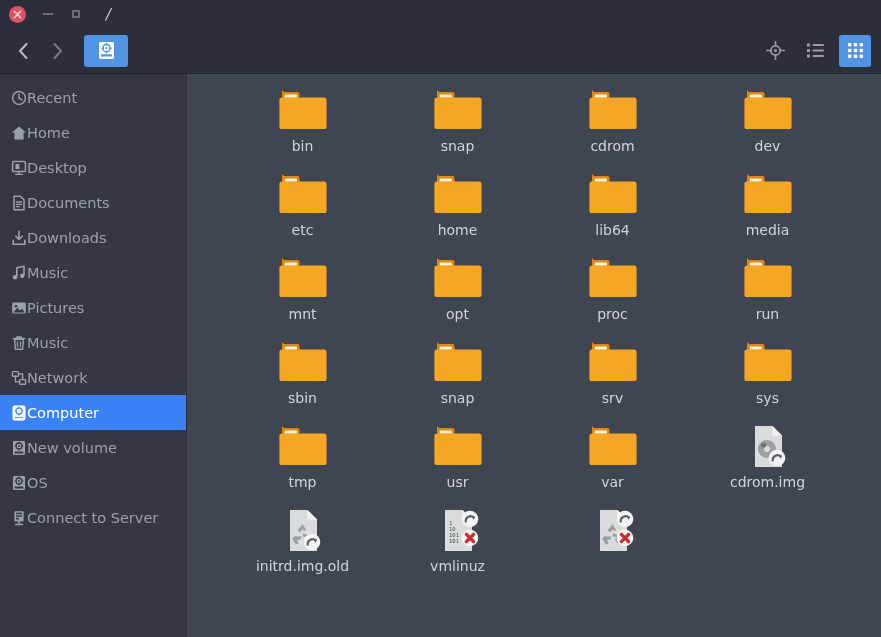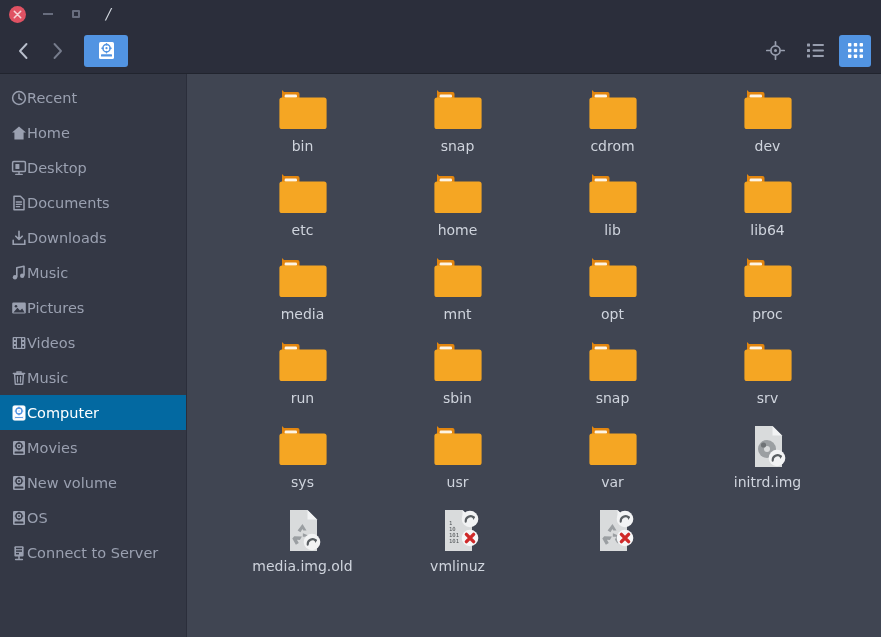--- a/index.html
+++ b/index.html
@@ -60,21 +60,21 @@
   .sidebar {
     width:187px; flex:0 0 187px; background:#343845; overflow:hidden;
     padding-top:6px; border-right:1px solid #2b2e3b;
   }
   .side-item {
     height:35px; display:flex; align-items:center; padding-left:10px;
     color:#9aa0b0; font-size:14.5px; cursor:pointer; 
   }
   .side-item .si-ico { width:17px; height:17px; display:flex; align-items:center; justify-content:center; flex:0 0 17px;}
   .side-item .si-ico svg { display:block; }
-  .side-item.selected { background:#0369a1; color:#ffffff; }
+  .side-item.selected { background:#3b82f6; color:#ffffff; }
   .side-item.selected .si-ico svg { fill:#ffffff; stroke:#ffffff; }
 
   
   .content {
     flex:1 1 auto; background:#404552; position:relative; overflow:hidden;
     padding:14px 0 0 0;
   }
   .grid {
     display:grid;
     grid-template-columns:repeat(4, 155px);
@@ -240,44 +240,37 @@
               <rect x="1.2" y="2.6" width="13.6" height="10.8" rx="1.2" fill="#9aa0b0"></rect>
               <circle cx="5" cy="6.2" r="1.3" fill="#343845"></circle>
               <path d="M2.4 12.4 L6.4 7.8 L9 10.6 L11.2 8.6 L13.6 12.4 Z" fill="#343845"></path>
             </svg>
           </span>
           <span>Pictures</span>
         </div>
         <div class="side-item">
           <span class="si-ico">
             <svg width="16" height="16" viewBox="0 0 16 16">
-              <rect x="1.6" y="2" width="12.8" height="12" rx="1" fill="#9aa0b0"></rect>
-              <g fill="#343845">
-                <rect x="3" y="3.2" width="1.8" height="1.8"></rect>
-                <rect x="3" y="7.1" width="1.8" height="1.8"></rect>
-                <rect x="3" y="11" width="1.8" height="1.8"></rect>
-                <rect x="11.2" y="3.2" width="1.8" height="1.8"></rect>
-                <rect x="11.2" y="7.1" width="1.8" height="1.8"></rect>
-                <rect x="11.2" y="11" width="1.8" height="1.8"></rect>
-                <rect x="6" y="3.2" width="4" height="9.6"></rect>
-              </g>
-            </svg>
-          </span>
-          <span>Videos</span>
-        </div>
-        <div class="side-item">
-          <span class="si-ico">
-            <svg width="16" height="16" viewBox="0 0 16 16">
               <path d="M2.4 3.6 h11.2" stroke="#9aa0b0" stroke-width="1.5" stroke-linecap="round"></path>
               <path d="M6 3.4 V2 h4 v1.4" fill="none" stroke="#9aa0b0" stroke-width="1.4"></path>
               <path d="M3.6 4.4 h8.8 L11.7 14.2 H4.3 Z" fill="none" stroke="#9aa0b0" stroke-width="1.4" stroke-linejoin="round"></path>
               <path d="M6.5 6.6 v5.4 M9.5 6.6 v5.4" stroke="#9aa0b0" stroke-width="1.2" stroke-linecap="round"></path>
             </svg>
           </span>
           <span>Music</span>
+        </div>
+        <div class="side-item">
+          <span class="si-ico">
+            <svg width="16" height="16" viewBox="0 0 16 16">
+              <rect x="1.4" y="1.6" width="6" height="4.6" rx="0.8" fill="none" stroke="#9aa0b0" stroke-width="1.4"></rect>
+              <rect x="8.6" y="9.6" width="6" height="4.6" rx="0.8" fill="none" stroke="#9aa0b0" stroke-width="1.4"></rect>
+              <path d="M4.4 6.4 V11.9 H8.4 M11.6 9.4 V4 H7.6" fill="none" stroke="#9aa0b0" stroke-width="1.4" stroke-linecap="round"></path>
+            </svg>
+          </span>
+          <span>Network</span>
         </div>
         <div class="side-item selected">
           <span class="si-ico">
             <svg width="16" height="16" viewBox="0 0 16 16">
               <rect x="2" y="0.9" width="12" height="14.2" rx="1.3" fill="#ffffff"></rect>
               <rect x="3.6" y="11.6" width="8.8" height="2" rx="0.6" fill="#5294e2"></rect>
               <circle cx="8" cy="6" r="3" fill="none" stroke="#5294e2" stroke-width="1.3"></circle>
               <circle cx="8" cy="6" r="0.95" fill="#5294e2"></circle>
               <path d="M8 2.2 v1.1 M8 8.7 v1.1 M4.2 6 h1.1 M10.7 6 h1.1" stroke="#5294e2" stroke-width="1.2" stroke-linecap="round"></path>
             </svg>
@@ -287,44 +280,32 @@
         <div class="side-item">
           <span class="si-ico">
             <svg width="16" height="16" viewBox="0 0 16 16">
               <rect x="2" y="0.9" width="12" height="14.2" rx="1.3" fill="#9aa0b0"></rect>
               <rect x="3.6" y="11.6" width="8.8" height="2" rx="0.6" fill="#343845"></rect>
               <circle cx="8" cy="6" r="3" fill="none" stroke="#343845" stroke-width="1.3"></circle>
               <circle cx="8" cy="6" r="0.95" fill="#343845"></circle>
               <path d="M8 2.2 v1.1 M8 8.7 v1.1 M4.2 6 h1.1 M10.7 6 h1.1" stroke="#343845" stroke-width="1.2" stroke-linecap="round"></path>
             </svg>
           </span>
-          <span>Movies</span>
+          <span>New volume</span>
         </div>
         <div class="side-item">
           <span class="si-ico">
             <svg width="16" height="16" viewBox="0 0 16 16">
               <rect x="2" y="0.9" width="12" height="14.2" rx="1.3" fill="#9aa0b0"></rect>
               <rect x="3.6" y="11.6" width="8.8" height="2" rx="0.6" fill="#343845"></rect>
               <circle cx="8" cy="6" r="3" fill="none" stroke="#343845" stroke-width="1.3"></circle>
               <circle cx="8" cy="6" r="0.95" fill="#343845"></circle>
               <path d="M8 2.2 v1.1 M8 8.7 v1.1 M4.2 6 h1.1 M10.7 6 h1.1" stroke="#343845" stroke-width="1.2" stroke-linecap="round"></path>
             </svg>
           </span>
-          <span>New volume</span>
-        </div>
-        <div class="side-item">
-          <span class="si-ico">
-            <svg width="16" height="16" viewBox="0 0 16 16">
-              <rect x="2" y="0.9" width="12" height="14.2" rx="1.3" fill="#9aa0b0"></rect>
-              <rect x="3.6" y="11.6" width="8.8" height="2" rx="0.6" fill="#343845"></rect>
-              <circle cx="8" cy="6" r="3" fill="none" stroke="#343845" stroke-width="1.3"></circle>
-              <circle cx="8" cy="6" r="0.95" fill="#343845"></circle>
-              <path d="M8 2.2 v1.1 M8 8.7 v1.1 M4.2 6 h1.1 M10.7 6 h1.1" stroke="#343845" stroke-width="1.2" stroke-linecap="round"></path>
-            </svg>
-          </span>
           <span>OS</span>
         </div>
         <div class="side-item">
           <span class="si-ico">
             <svg width="16" height="16" viewBox="0 0 16 16">
               <rect x="3.4" y="1.2" width="9.2" height="10.4" rx="1" fill="#9aa0b0"></rect>
               <rect x="5" y="2.7" width="6" height="1.5" fill="#343845"></rect>
               <rect x="5" y="5.3" width="6" height="1.5" fill="#343845"></rect>
               <rect x="5" y="7.9" width="3" height="1.5" fill="#343845"></rect>
               <path d="M8 11.6 v2.2 M4.6 14.5 h6.8" stroke="#9aa0b0" stroke-width="1.5" stroke-linecap="round"></path>
@@ -383,28 +364,20 @@
     <path d="M5 9.5 h42 a2.6 2.6 0 0 1 2.6 2.6 v26.4 a2.6 2.6 0 0 1 -2.6 2.6 h-42 a2.6 2.6 0 0 1 -2.6 -2.6 v-26.4 a2.6 2.6 0 0 1 2.6 -2.6 z" fill="#f5a623"></path>
   </svg></div>
             <div class="flabel">home</div>
           </div>
           <div class="fitem">
             <div class="fico"><svg width="52" height="45" viewBox="0 0 52 45">
     <path d="M7 4 h13.5 a2 2 0 0 1 2 2 v4 h-17.5 v-8 z" fill="#e2860f"></path>
     <rect x="7.6" y="6.6" width="12.4" height="3.1" rx="1.3" fill="#fdf4e3"></rect>
     <path d="M5 9.5 h42 a2.6 2.6 0 0 1 2.6 2.6 v26.4 a2.6 2.6 0 0 1 -2.6 2.6 h-42 a2.6 2.6 0 0 1 -2.6 -2.6 v-26.4 a2.6 2.6 0 0 1 2.6 -2.6 z" fill="#f5a623"></path>
   </svg></div>
-            <div class="flabel">lib</div>
-          </div>
-          <div class="fitem">
-            <div class="fico"><svg width="52" height="45" viewBox="0 0 52 45">
-    <path d="M7 4 h13.5 a2 2 0 0 1 2 2 v4 h-17.5 v-8 z" fill="#e2860f"></path>
-    <rect x="7.6" y="6.6" width="12.4" height="3.1" rx="1.3" fill="#fdf4e3"></rect>
-    <path d="M5 9.5 h42 a2.6 2.6 0 0 1 2.6 2.6 v26.4 a2.6 2.6 0 0 1 -2.6 2.6 h-42 a2.6 2.6 0 0 1 -2.6 -2.6 v-26.4 a2.6 2.6 0 0 1 2.6 -2.6 z" fill="#f5a623"></path>
-  </svg></div>
             <div class="flabel">lib64</div>
           </div>
           <div class="fitem">
             <div class="fico"><svg width="52" height="45" viewBox="0 0 52 45">
     <path d="M7 4 h13.5 a2 2 0 0 1 2 2 v4 h-17.5 v-8 z" fill="#e2860f"></path>
     <rect x="7.6" y="6.6" width="12.4" height="3.1" rx="1.3" fill="#fdf4e3"></rect>
     <path d="M5 9.5 h42 a2.6 2.6 0 0 1 2.6 2.6 v26.4 a2.6 2.6 0 0 1 -2.6 2.6 h-42 a2.6 2.6 0 0 1 -2.6 -2.6 v-26.4 a2.6 2.6 0 0 1 2.6 -2.6 z" fill="#f5a623"></path>
   </svg></div>
             <div class="flabel">media</div>
           </div>
@@ -464,20 +437,28 @@
   </svg></div>
             <div class="flabel">srv</div>
           </div>
           <div class="fitem">
             <div class="fico"><svg width="52" height="45" viewBox="0 0 52 45">
     <path d="M7 4 h13.5 a2 2 0 0 1 2 2 v4 h-17.5 v-8 z" fill="#e2860f"></path>
     <rect x="7.6" y="6.6" width="12.4" height="3.1" rx="1.3" fill="#fdf4e3"></rect>
     <path d="M5 9.5 h42 a2.6 2.6 0 0 1 2.6 2.6 v26.4 a2.6 2.6 0 0 1 -2.6 2.6 h-42 a2.6 2.6 0 0 1 -2.6 -2.6 v-26.4 a2.6 2.6 0 0 1 2.6 -2.6 z" fill="#f5a623"></path>
   </svg></div>
             <div class="flabel">sys</div>
+          </div>
+          <div class="fitem">
+            <div class="fico"><svg width="52" height="45" viewBox="0 0 52 45">
+    <path d="M7 4 h13.5 a2 2 0 0 1 2 2 v4 h-17.5 v-8 z" fill="#e2860f"></path>
+    <rect x="7.6" y="6.6" width="12.4" height="3.1" rx="1.3" fill="#fdf4e3"></rect>
+    <path d="M5 9.5 h42 a2.6 2.6 0 0 1 2.6 2.6 v26.4 a2.6 2.6 0 0 1 -2.6 2.6 h-42 a2.6 2.6 0 0 1 -2.6 -2.6 v-26.4 a2.6 2.6 0 0 1 2.6 -2.6 z" fill="#f5a623"></path>
+  </svg></div>
+            <div class="flabel">tmp</div>
           </div>
           <div class="fitem">
             <div class="fico"><svg width="52" height="45" viewBox="0 0 52 45">
     <path d="M7 4 h13.5 a2 2 0 0 1 2 2 v4 h-17.5 v-8 z" fill="#e2860f"></path>
     <rect x="7.6" y="6.6" width="12.4" height="3.1" rx="1.3" fill="#fdf4e3"></rect>
     <path d="M5 9.5 h42 a2.6 2.6 0 0 1 2.6 2.6 v26.4 a2.6 2.6 0 0 1 -2.6 2.6 h-42 a2.6 2.6 0 0 1 -2.6 -2.6 v-26.4 a2.6 2.6 0 0 1 2.6 -2.6 z" fill="#f5a623"></path>
   </svg></div>
             <div class="flabel">usr</div>
           </div>
           <div class="fitem">
@@ -494,38 +475,38 @@
           <path d="M30.5 2 L40 11.5 H30.5 Z" fill="#f2f3f4"></path>
                 <circle cx="25" cy="25" r="9" fill="#9b9fa2"></circle>
                 <circle cx="25" cy="25" r="3" fill="#d9dbdc"></circle>
                 <circle cx="21.5" cy="21" r="2.6" fill="#6f7376"></circle>
   <g>
                   <circle cx="35" cy="34" r="8.3" fill="#f2f3f4"></circle>
     <path d="M30.7 36.6 a5 5 0 0 1 8.2 -4.2" fill="none" stroke="#5a5f63" stroke-width="2.1" stroke-linecap="round"></path>
     <path d="M36.4 30.7 l3.2 1 -0.9 3.3 z" fill="#5a5f63"></path>
                 </g>
               </svg></div>
-            <div class="flabel">initrd.img</div>
+            <div class="flabel">cdrom.img</div>
           </div>
           <div class="fitem">
             <div class="fico"><svg width="52" height="45" viewBox="0 0 52 45">
     <path d="M13 2 h17.5 L40 11.5 V43 H13 Z" fill="#d9dbdc"></path>
           <path d="M30.5 2 L40 11.5 H30.5 Z" fill="#f2f3f4"></path>
                 <g fill="#9b9fa2">
                   <path d="M25.5 16 l4 6.6 h-3.2 l-0.9 -1.5 -1.9 3.2 -2.9 -1.7 z"></path>
       <path d="M33.8 28.6 l-3.4 6.9 -2.5 -4.1 1.6 -2.6 -3.7 -0.1 0.1 -3.4 z"></path>
       <path d="M17.2 28.3 l7.7 0.3 -2 3.3 -3 -0.1 1.9 3.2 -2.9 1.7 -3.6 -6.1 z"></path>
                 </g>
   <g>
                   <circle cx="35" cy="34" r="8.3" fill="#f2f3f4"></circle>
     <path d="M30.7 36.6 a5 5 0 0 1 8.2 -4.2" fill="none" stroke="#5a5f63" stroke-width="2.1" stroke-linecap="round"></path>
     <path d="M36.4 30.7 l3.2 1 -0.9 3.3 z" fill="#5a5f63"></path>
                 </g>
               </svg></div>
-            <div class="flabel">media.img.old</div>
+            <div class="flabel">initrd.img.old</div>
           </div>
           <div class="fitem">
             <div class="fico"><svg width="52" height="45" viewBox="0 0 52 45">
     <path d="M13 2 h17.5 L40 11.5 V43 H13 Z" fill="#d9dbdc"></path>
           <path d="M30.5 2 L40 11.5 H30.5 Z" fill="#f2f3f4"></path>
                 <g fill="#4e5255" font-family="DejaVu Sans Mono, monospace" font-size="5.6">
       <text x="17" y="17">1</text>
                   <text x="17" y="23">10</text>
                   <text x="17" y="29">101</text>
                   <text x="17" y="35">101</text>

